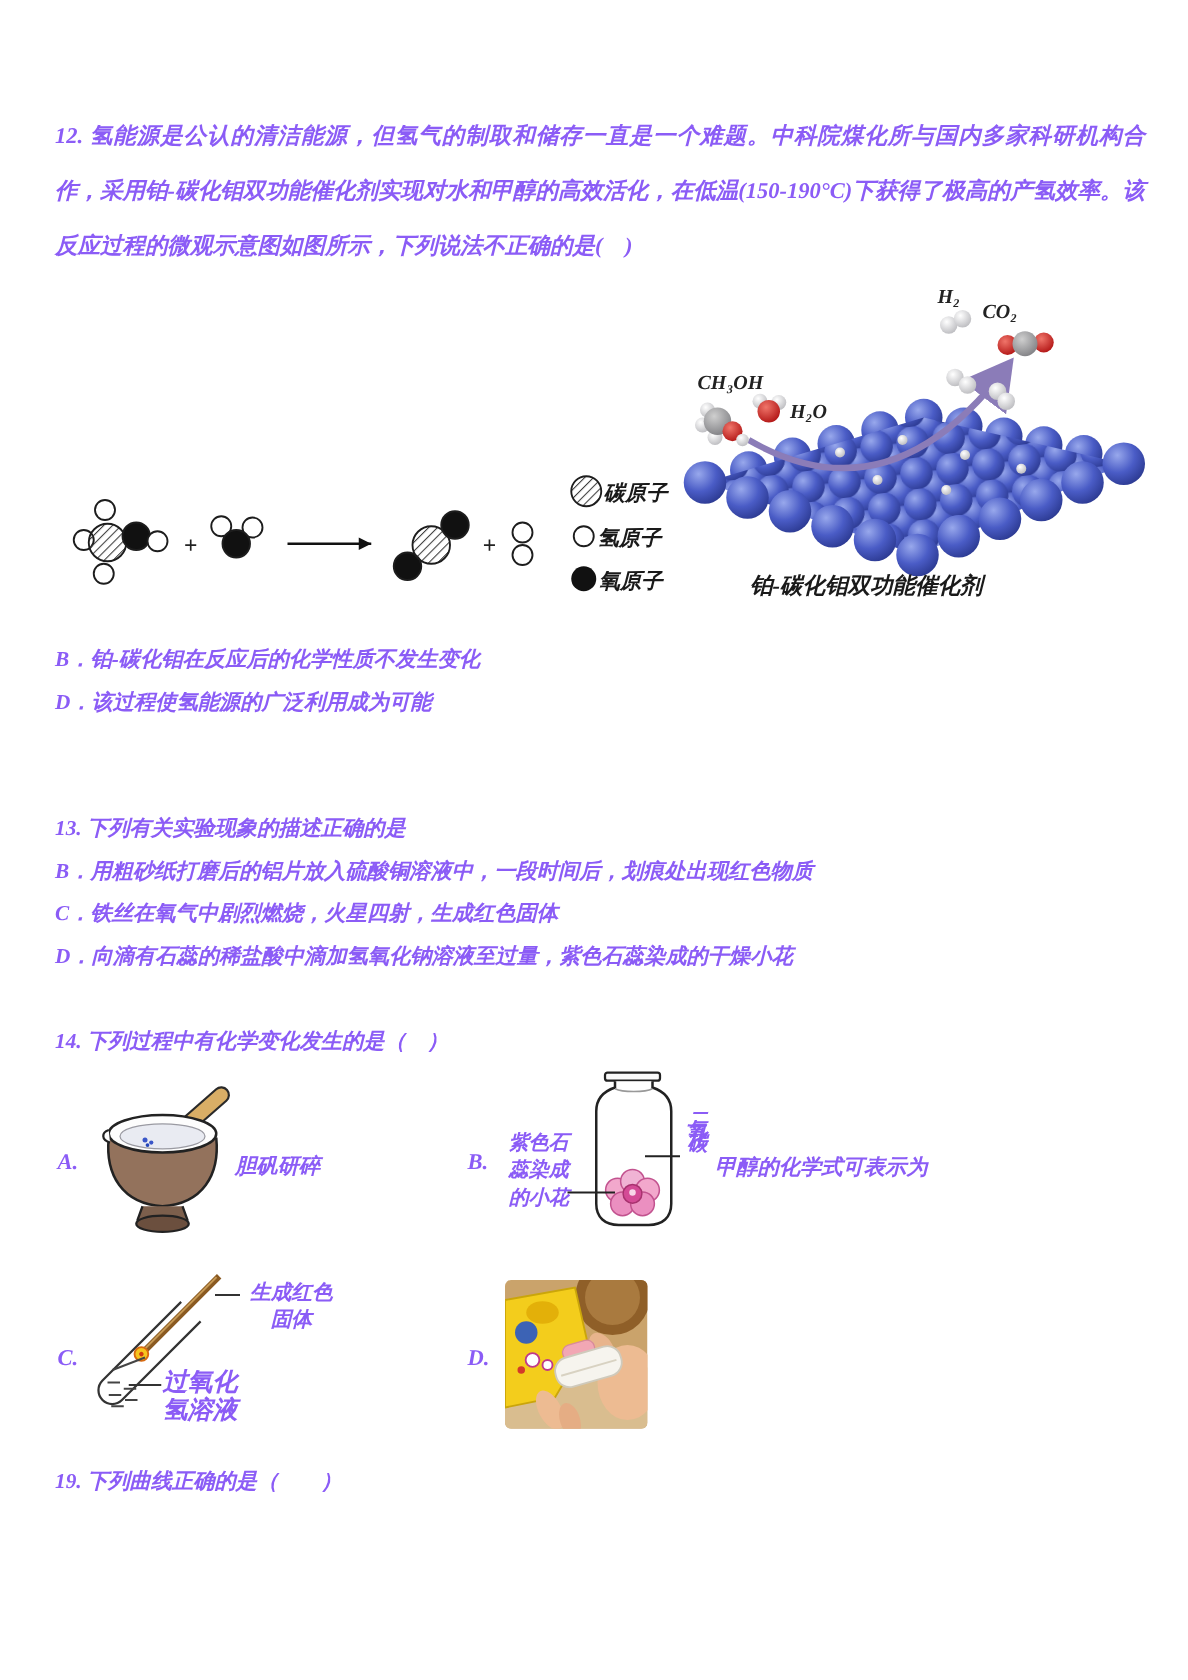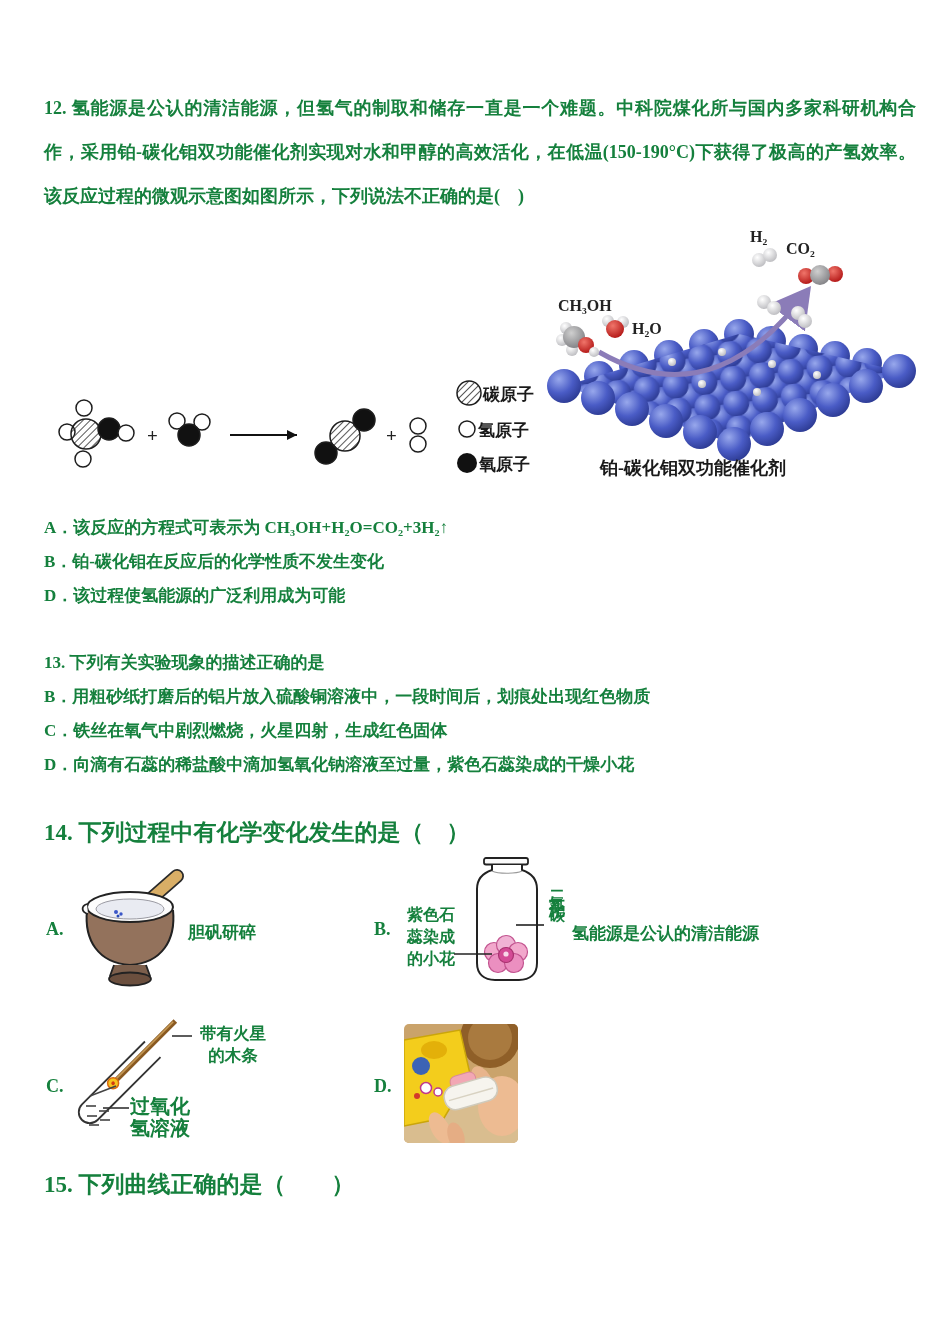--- a/index.html
+++ b/index.html
@@ -1,29 +1,30 @@
 <!DOCTYPE html>
 <html><head>
 <meta charset="utf-8">
 <style>
   html,body{margin:0;padding:0;background:#fff;}
   .page{
     position:relative;width:950px;height:1344px;background:#ffffff;
-    font-family:"Liberation Serif","DejaVu Serif",serif;color:#15803d;
+    font-family:"Liberation Serif","DejaVu Serif",serif;color:#8b5cf6;
     overflow:hidden;
+    font-style:italic;
   }
   .stem{
     position:absolute;left:44px;top:86px;width:872px;
     font-size:18px;font-weight:600;line-height:44px;text-align:justify;
   }
   .optrow{font-size:17px;font-weight:600;line-height:34px;white-space:nowrap;}
   .optrow .lbl{display:inline-block;min-width:26px;}
   .q12opts{position:absolute;left:44px;top:511px;}
   .q13block{position:absolute;left:44px;top:646px;}
-  .qline{position:absolute;font-size:23px;font-weight:600;line-height:34px;white-space:nowrap;}
+  .qline{position:absolute;font-size:17px;font-weight:600;line-height:34px;white-space:nowrap;}
   .imglbl{position:absolute;font-size:18px;font-weight:700;}
   .figcap{position:absolute;font-size:17px;font-weight:600;white-space:nowrap;}
   .wraplbl{position:absolute;font-size:16px;font-weight:600;line-height:22px;text-align:center;}
   .vert{
     position:absolute;writing-mode:vertical-rl;text-orientation:upright;
     font-size:16px;font-weight:600;letter-spacing:5px;
   }
   svg{position:absolute;overflow:visible;}
   svg text{font-family:"Liberation Serif","DejaVu Serif",serif;}
 </style>
@@ -194,21 +195,20 @@
       <circle cx="419" cy="11" r="12" fill="url(#hatch)" stroke="#1d1d1d" stroke-width="1.5"></circle>
       <text x="433" y="18" font-size="17" font-weight="600" fill="#1a1a1a">碳原子</text>
       <circle cx="417" cy="47" r="8" fill="#fff" stroke="#1d1d1d" stroke-width="1.5"></circle>
       <text x="428" y="54" font-size="17" font-weight="600" fill="#1a1a1a">氢原子</text>
       <circle cx="417" cy="81" r="10" fill="#111"></circle>
       <text x="429" y="88" font-size="17" font-weight="600" fill="#1a1a1a">氧原子</text>
     </g>
   </svg>
 
   <div class="q12opts">
-    <div class="optrow"><span class="lbl">A．</span><span>该反应的方程式可表示为 CH₃OH+H₂O=CO₂+3H₂↑</span></div>
     <div class="optrow"><span class="lbl">B．</span><span>铂-碳化钼在反应后的化学性质不发生变化</span></div>
     <div class="optrow"><span class="lbl">D．</span><span>该过程使氢能源的广泛利用成为可能</span></div>
   </div>
 
   <div class="q13block">
     <div class="optrow">13. 下列有关实验现象的描述正确的是</div>
     <div class="optrow"><span class="lbl">B．</span><span>用粗砂纸打磨后的铝片放入硫酸铜溶液中，一段时间后，划痕处出现红色物质</span></div>
     <div class="optrow"><span class="lbl">C．</span><span>铁丝在氧气中剧烈燃烧，火星四射，生成红色固体</span></div>
     <div class="optrow"><span class="lbl">D．</span><span>向滴有石蕊的稀盐酸中滴加氢氧化钠溶液至过量，紫色石蕊染成的干燥小花</span></div>
   </div>
@@ -250,21 +250,21 @@
       <circle cx="68" cy="97" r="9.5" fill="#f2a8cc" stroke="#c2538f" stroke-width="1.2"></circle>
       <circle cx="48" cy="108" r="9.5" fill="#eb8fc0" stroke="#c2538f" stroke-width="1.2"></circle>
       <circle cx="64" cy="108" r="9.5" fill="#eb8fc0" stroke="#c2538f" stroke-width="1.2"></circle>
       <circle cx="56" cy="100" r="7.5" fill="#d44b96" stroke="#a8326f" stroke-width="1.2"></circle>
       <circle cx="56" cy="99" r="2.6" fill="#f8d7e9"></circle>
     </g>
     <line x1="4" y1="99" x2="42" y2="99" stroke="#222" stroke-width="1.6"></line>
     <line x1="66" y1="70" x2="94" y2="70" stroke="#222" stroke-width="1.6"></line>
   </svg>
   <div class="vert" style="left:546px;top:878px;height:100px;">二氧化碳</div>
-  <div class="figcap" style="left:572px;top:922px;">氢能源是公认的清洁能源</div>
+  <div class="figcap" style="left:572px;top:922px;">甲醇的化学式可表示为</div>
 
   <div class="imglbl" style="left:46px;top:1076px;">C.</div>
   <svg style="left:60px;top:1016px;" width="136" height="128" viewBox="0 0 136 128">
     <g transform="rotate(-45 22 104)">
       <path d="M122,93 L33,93 A11,11 0 1 0 33,115 L122,115" fill="#ffffff" stroke="#333" stroke-width="1.8"></path>
       <line x1="70" y1="100" x2="158" y2="100" stroke="#8a5a22" stroke-width="5"></line>
       <line x1="72" y1="99" x2="156" y2="99" stroke="#c79a55" stroke-width="1.6"></line>
       <circle cx="70" cy="100" r="5.5" fill="#f6c51e" stroke="#d86a10" stroke-width="1.5"></circle>
       <circle cx="70" cy="100" r="1.8" fill="#d23a10"></circle>
     </g>
@@ -272,21 +272,21 @@
       <line x1="30" y1="80" x2="56" y2="70"></line>
       <line x1="26" y1="90" x2="36" y2="90"></line>
         <line x1="39" y1="95" x2="49" y2="95"></line>
       <line x1="27" y1="100" x2="37" y2="100"></line>
         <line x1="40" y1="104" x2="50" y2="104"></line>
       <line x1="29" y1="109" x2="39" y2="109"></line>
     </g>
     <line x1="112" y1="20" x2="132" y2="20" stroke="#333" stroke-width="1.6"></line>
     <line x1="43" y1="92" x2="69" y2="92" stroke="#333" stroke-width="1.6"></line>
   </svg>
-  <div class="wraplbl" style="left:193px;top:1023px;width:80px;font-size:16.5px;">带有火星的木条</div>
+  <div class="wraplbl" style="left:193px;top:1023px;width:80px;font-size:16.5px;">生成红色固体</div>
   <div class="wraplbl" style="left:130px;top:1095px;width:78px;font-size:20px;text-align:left;">过氧化氢溶液</div>
 
   <div class="imglbl" style="left:374px;top:1076px;">D.</div>
   <svg style="left:404px;top:1024px;" width="114" height="119" viewBox="0 0 114 119">
     <defs>
         <clipPath id="photoclip">
           <rect x="0" y="0" width="114" height="119" rx="5"></rect>
         </clipPath>
       </defs>
     <g clip-path="url(#photoclip)">
@@ -305,15 +305,15 @@
       <g transform="rotate(-16 68 70)">
         <rect x="50" y="48" width="26" height="13" rx="6" fill="#f2a7b4" stroke="#d88a9a" stroke-width="1"></rect>
         <rect x="40" y="57" width="54" height="24" rx="11" fill="#f6f4ee" stroke="#cfcabc" stroke-width="1.5"></rect>
         <line x1="44" y1="70" x2="90" y2="70" stroke="#d8d2c2" stroke-width="1.5"></line>
       </g>
       <ellipse cx="36" cy="104" rx="9" ry="17" fill="#edbb92" transform="rotate(-28 36 104)"></ellipse>
       <ellipse cx="52" cy="112" rx="8" ry="14" fill="#e5ad84" transform="rotate(-18 52 112)"></ellipse>
     </g>
   </svg>
 
-  <div class="qline" style="left:44px;top:1168px;">15. 下列曲线正确的是（　　）</div>
+  <div class="qline" style="left:44px;top:1168px;">19. 下列曲线正确的是（　　）</div>
 
 </div>
 
 </body></html>

